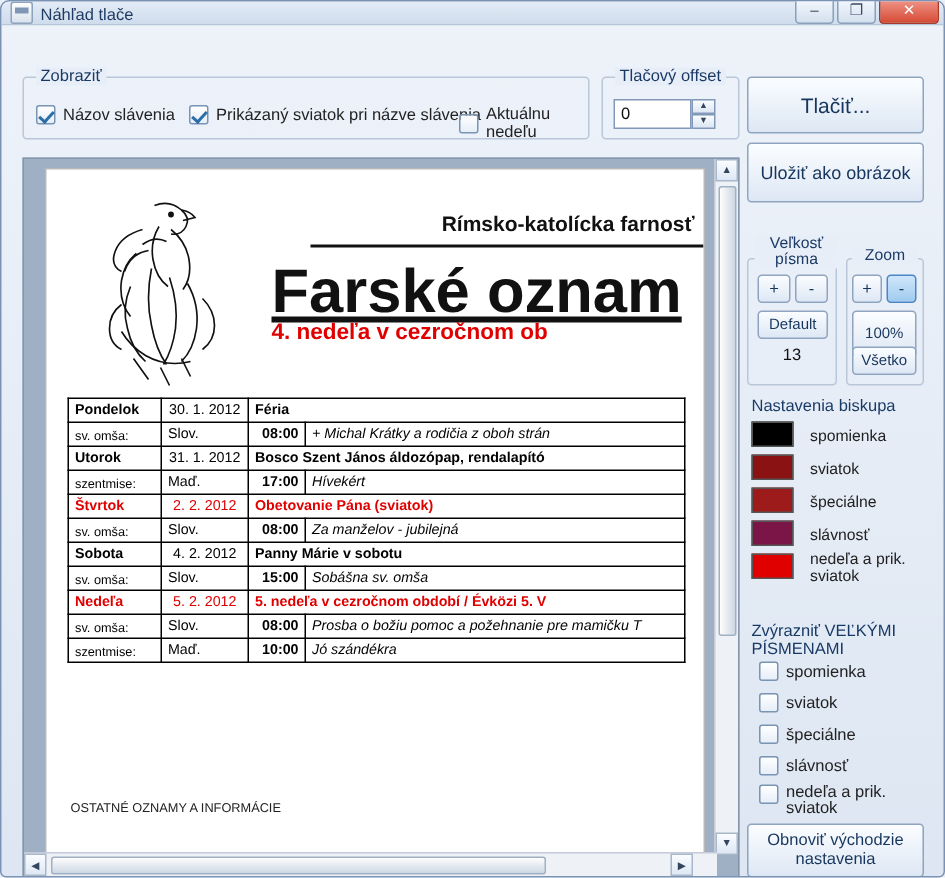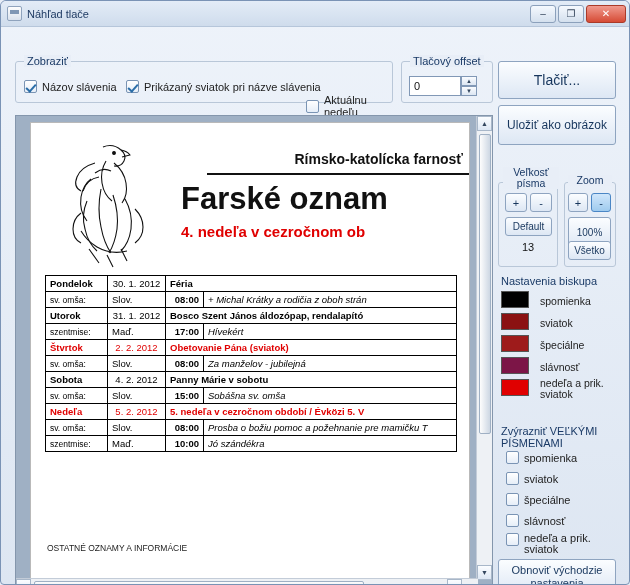--- a/index.html
+++ b/index.html
@@ -13,24 +13,24 @@
   }
   .window {
     position:absolute; left:0; top:0; width:630px; height:585px;
     background:linear-gradient(#eef3fa,#dde6f2);
     border:1px solid #7a93b5;
     border-radius:6px 6px 4px 4px;
     overflow:hidden;
   }
   
   .titlebar {
-    height:26px;
+    height:16px;
     background:linear-gradient(#e3ecf7,#cfdcec);
     border-bottom:1px solid #b6c6da;
-    display:flex; align-items:center;
+    display:flex; align-items:flex-end;
     padding:0 3px 0 6px;
     border-radius:5px 5px 0 0;
   }
   .title-icon {
     width:15px; height:15px; margin-right:5px;
     background:linear-gradient(#fdfdfd,#d9e2ee);
     border:1px solid #8fa3bd; border-radius:2px;
     position:relative;
   }
   .title-icon:after{
@@ -164,21 +164,21 @@
     border:1px solid #9fb0c4; border-radius:2px;
   }
   .arrow-btn {
     position:absolute; background:linear-gradient(#fbfdff,#dde7f4);
     border:1px solid #a8b7c9; display:flex; align-items:center; justify-content:center;
     font-size:7px; color:#33465e;
   }
   
   .doc-head { position:absolute; left:170px; top:28px; width:262px; text-align:right; font-size:14px; font-weight:bold; color:#111; }
   .doc-rule { position:absolute; left:176px; top:50px; width:262px; height:2px; background:#111; }
-  .doc-title { position:absolute; left:150px; top:58px; font-size:31px; font-weight:bold; color:#111; white-space:nowrap; }
+  .doc-title { position:absolute; left:150px; top:58px; font-size:41px; font-weight:bold; color:#111; white-space:nowrap;text-decoration:underline; }
   .doc-sub { position:absolute; left:150px; top:100px; font-size:15px; font-weight:bold; color:#e00000; white-space:nowrap; }
   .crest {
     position:absolute; left:20px; top:16px; width:110px; height:130px;
   }
   table.sched {
     position:absolute; left:14px; top:152px; width:412px;
     border-collapse:collapse; font-size:9.5px;padding-left:31px;
   }
   table.sched td { border:1px solid #000; padding:2px 4px; height:15px; vertical-align:middle; }
   .c-day { width:62px; font-weight:bold; }
@@ -213,21 +213,21 @@
     <div class="group" id="grp-zobrazit">
       <div class="legend">Zobraziť</div>
       <div class="chk" style="left:8px; top:18px;">
         <div class="box on"></div>
         <span>Názov slávenia</span>
       </div>
       <div class="chk" style="left:110px; top:18px;">
         <div class="box on"></div>
         <span>Prikázaný sviatok pri názve slávenia</span>
       </div>
-      <div class="chk" style="left:290px; top:32px;">
+      <div class="chk" style="left:290px; top:18px;">
         <div class="box"></div>
         <span>Aktuálnu nedeľu</span>
       </div>
     </div>
 
     <div class="group" id="grp-offset">
       <div class="legend">Tlačový offset</div>
       <div class="spin">0</div>
       <div class="spin-btns">
         <div>▲</div>

